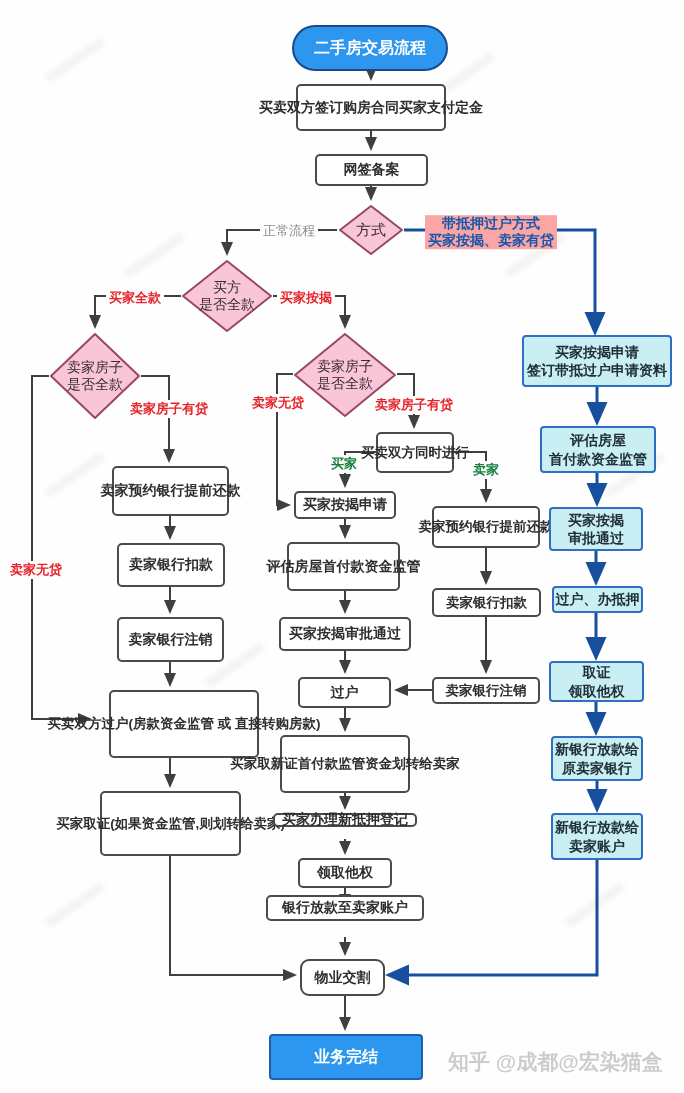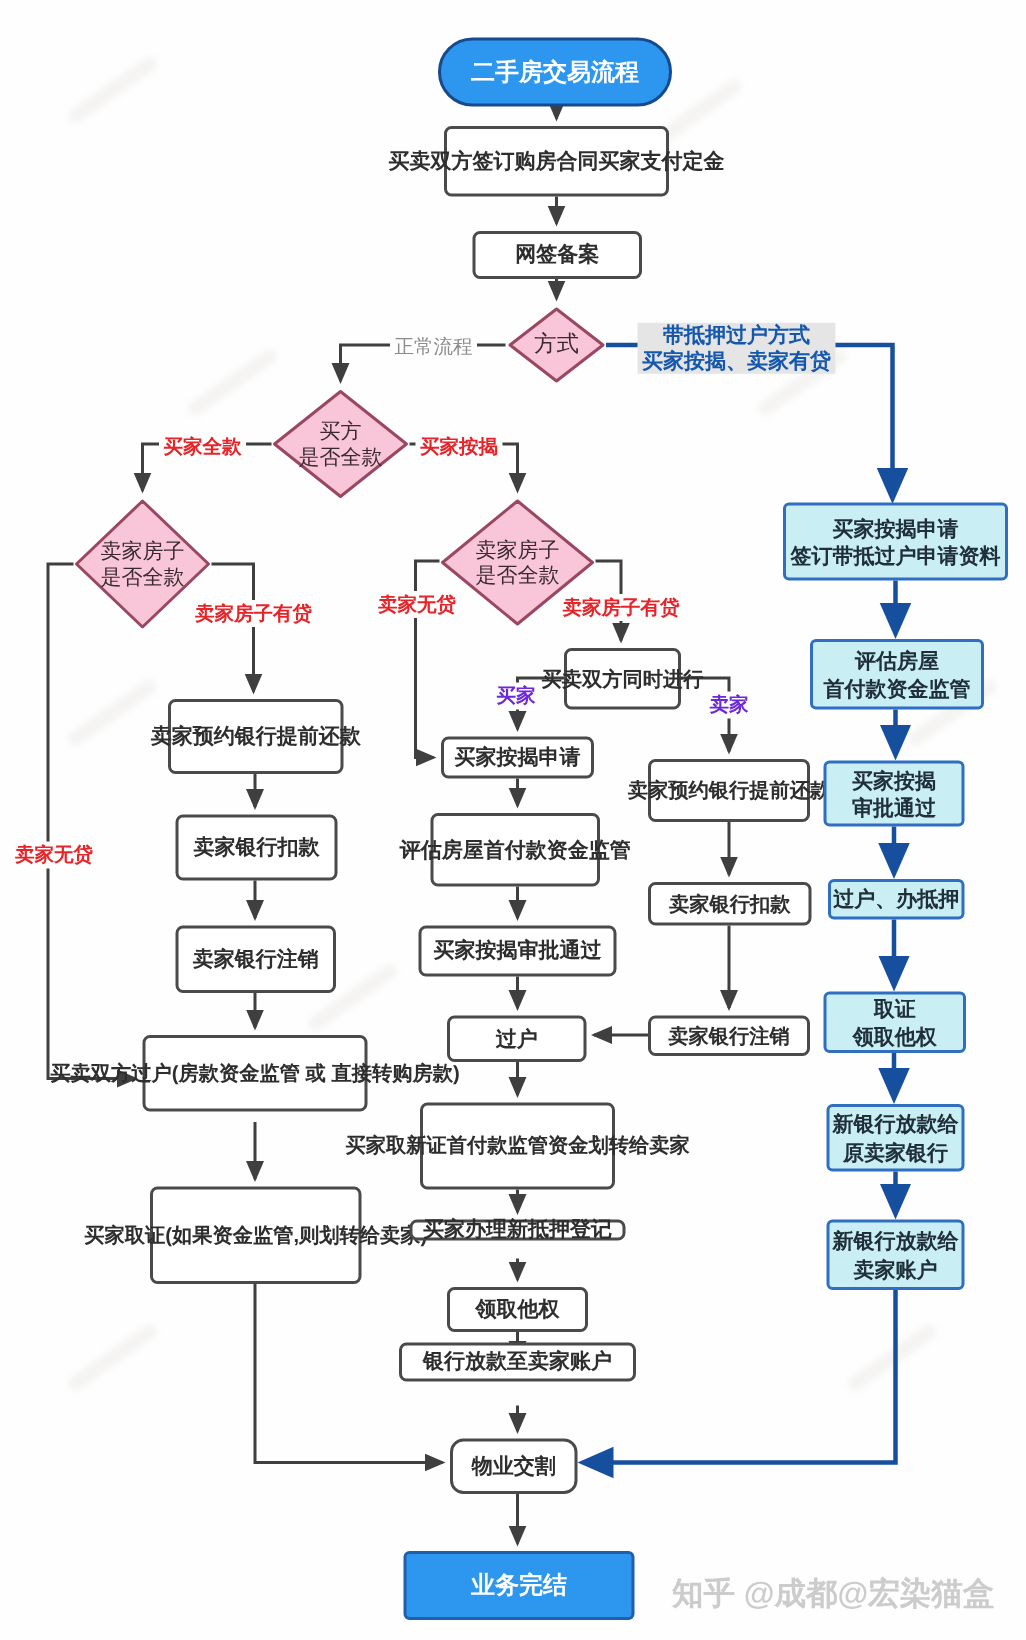--- a/index.html
+++ b/index.html
@@ -37,23 +37,23 @@
   .dlabel{
     position:absolute;inset:0;display:flex;flex-direction:column;align-items:center;justify-content:center;
     font-weight:normal;font-size:14px;line-height:1.25;color:#3a2a30;text-align:left;
   }
   .elabel{
     position:absolute;z-index:3;background:#fefefe;font-weight:bold;font-size:13px;
     padding:0 3px;white-space:nowrap;transform:translate(-50%,-50%);
   }
   .red{color:#e6252b;}
   .gray{color:#8c8c8c;font-weight:normal;font-size:13px;}
-  .dark{color:#6d28d9;}
+  .dark{color:#15803d;}
   .bluelbl{
-    position:absolute;z-index:3;background:#e5e5e5;color:#1457ad;font-weight:bold;font-size:14px;
+    position:absolute;z-index:3;background:#fca5a5;color:#1457ad;font-weight:bold;font-size:14px;
     line-height:1.2;text-align:center;white-space:nowrap;transform:translate(-50%,-50%);padding:0 3px;
   }
   .wm{
     position:absolute;z-index:4;color:#cccccc;font-size:21px;font-weight:bold;
     letter-spacing:0px;white-space:nowrap;
   }
   .smudge{
     position:absolute;z-index:0;background:rgba(170,160,150,0.10);filter:blur(2px);
     width:70px;height:10px;border-radius:5px;transform:rotate(-35deg);
   }
@@ -178,21 +178,21 @@
   <div class="box" style="left:112px;top:466px;width:117px;height:50px">
     <div>卖家预约</div>
     <div>银行提前还款</div>
   </div>
   <div class="box" style="left:117px;top:543px;width:108px;height:44px">
     <div>卖家银行扣款</div>
   </div>
   <div class="box" style="left:117px;top:617px;width:107px;height:45px">
     <div>卖家银行注销</div>
   </div>
-  <div class="box sm" style="left:95px;top:690px;width:150px;height:51px">
+  <div class="box sm" style="left:109px;top:690px;width:150px;height:68px">
     <div>买卖双方过户</div>
     <div>(房款资金监管 或 直</div>
     <div>接转购房款)</div>
   </div>
   <div class="box sm" style="left:100px;top:791px;width:141px;height:65px">
     <div>买家取证</div>
     <div>(如果资金监管,</div>
     <div>则划转给卖家)</div>
   </div>
 

